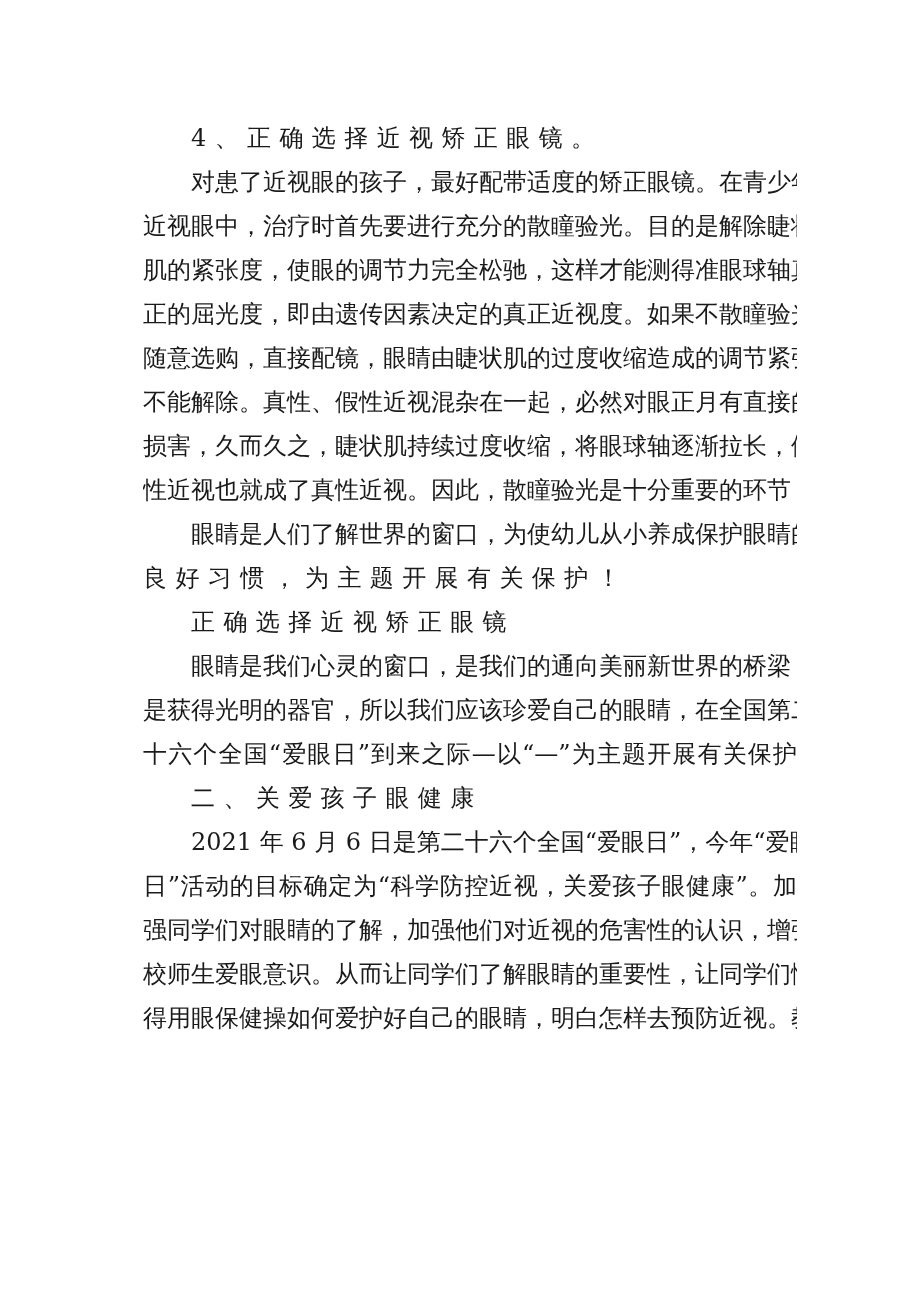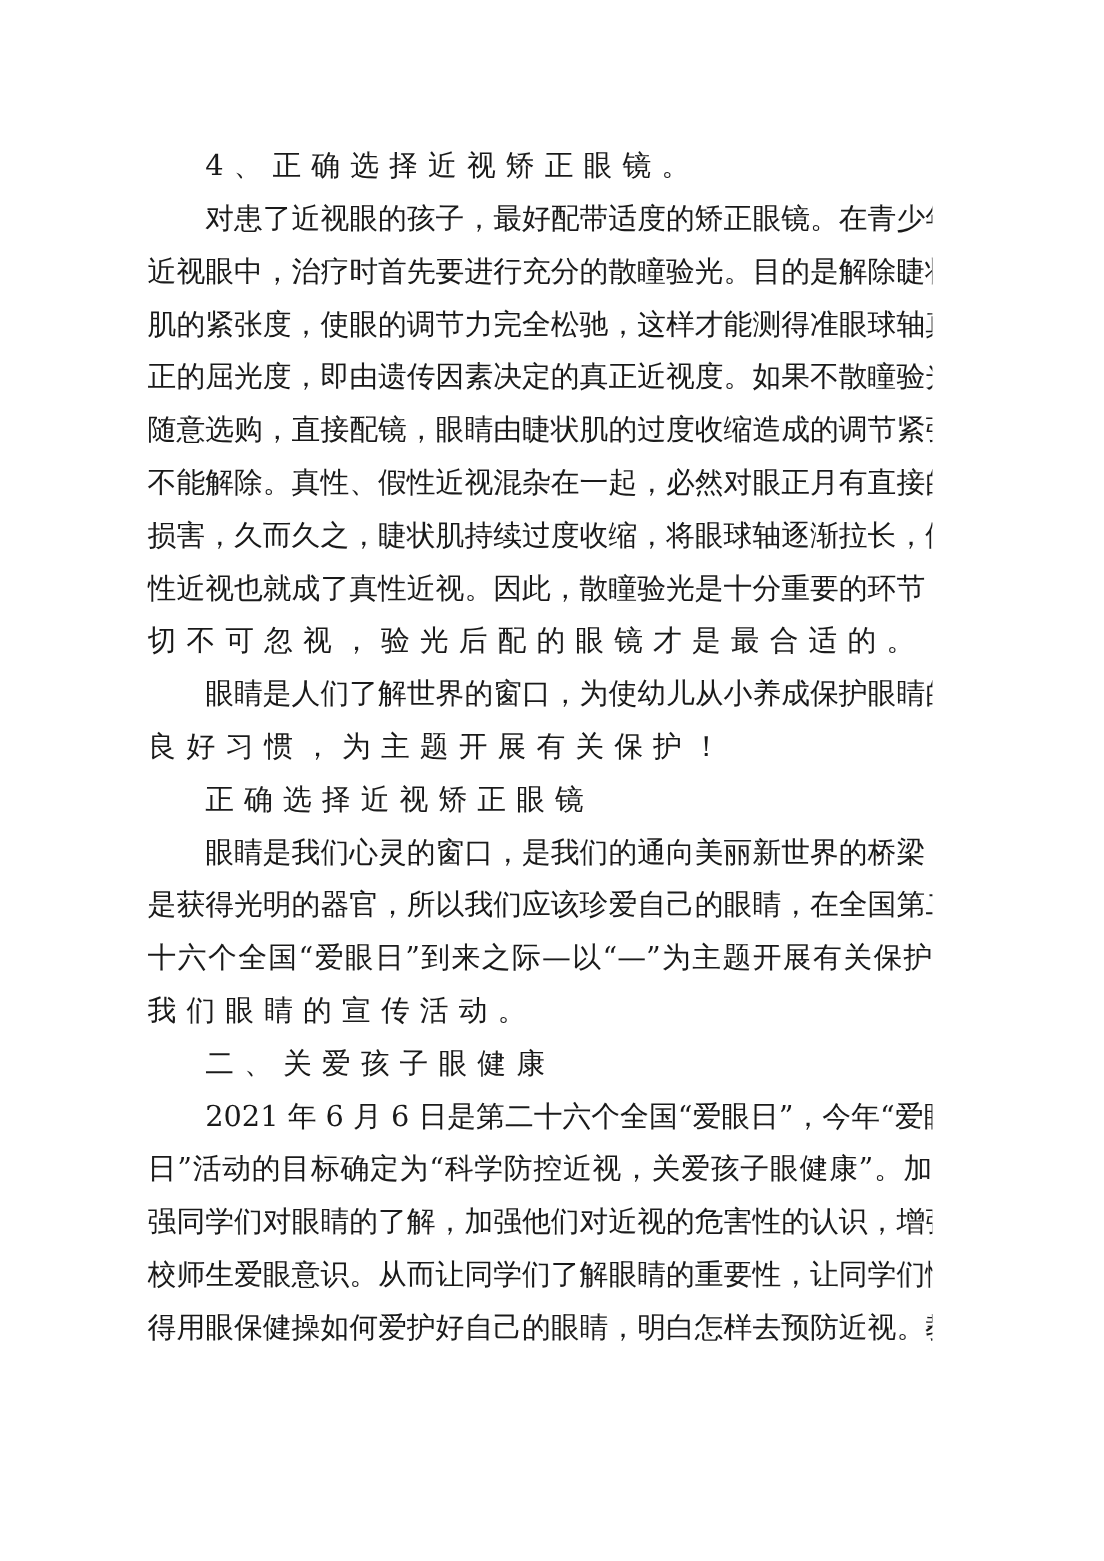--- a/index.html
+++ b/index.html
@@ -1,44 +1,42 @@
 <!DOCTYPE html>
 <html><head>
 <meta charset="utf-8">
 <style>
   html, body { margin: 0; padding: 0; background: #ffffff; }
   body { width: 920px; height: 1301px; position: relative; overflow: hidden;
          font-family: "DejaVu Serif", "Liberation Serif", serif; color: #1a1a1a; }
-  .page { position: absolute; left: 123px; top: 118px; width: 654px; }
+  .page { position: absolute; left: 143px; top: 118px; width: 654px; }
   .line { height: 44px; line-height: 40px; font-size: 24px; white-space: nowrap;
           text-align: justify; text-align-last: justify; overflow: hidden; }
   .line.last { text-align-last: left; letter-spacing: 8.4px; }
   .line.indent { padding-left: 48px; }
   .line.heading { text-align-last: left; letter-spacing: 8.4px; }
 </style>
 </head>
 <body>
 
 <div class="page">
   <div class="line indent heading">4、正确选择近视矫正眼镜。</div>
   <div class="line indent">对患了近视眼的孩子，最好配带适度的矫正眼镜。在青少年</div>
   <div class="line">近视眼中，治疗时首先要进行充分的散瞳验光。目的是解除睫状</div>
   <div class="line">肌的紧张度，使眼的调节力完全松驰，这样才能测得准眼球轴真</div>
   <div class="line">正的屈光度，即由遗传因素决定的真正近视度。如果不散瞳验光，</div>
   <div class="line">随意选购，直接配镜，眼睛由睫状肌的过度收缩造成的调节紧张</div>
   <div class="line">不能解除。真性、假性近视混杂在一起，必然对眼正月有直接的</div>
   <div class="line">损害，久而久之，睫状肌持续过度收缩，将眼球轴逐渐拉长，假</div>
   <div class="line">性近视也就成了真性近视。因此，散瞳验光是十分重要的环节，</div>
-  <div class="line last">切不可忽视，验光后配的眼镜才是最合适的。</div>
   <div class="line indent">眼睛是人们了解世界的窗口，为使幼儿从小养成保护眼睛的</div>
   <div class="line last">良好习惯，为主题开展有关保护！</div>
   <div class="line indent heading">正确选择近视矫正眼镜</div>
   <div class="line indent">眼睛是我们心灵的窗口，是我们的通向美丽新世界的桥梁，</div>
   <div class="line">是获得光明的器官，所以我们应该珍爱自己的眼睛，在全国第二</div>
   <div class="line">十六个全国“爱眼日”到来之际—以“—”为主题开展有关保护</div>
-  <div class="line last">我们眼睛的宣传活动。</div>
   <div class="line indent heading">二、关爱孩子眼健康</div>
   <div class="line indent">2021 年 6 月 6 日是第二十六个全国“爱眼日”，今年“爱眼</div>
   <div class="line">日”活动的目标确定为“科学防控近视，关爱孩子眼健康”。加</div>
   <div class="line">强同学们对眼睛的了解，加强他们对近视的危害性的认识，增强全</div>
   <div class="line">校师生爱眼意识。从而让同学们了解眼睛的重要性，让同学们懂</div>
   <div class="line">得用眼保健操如何爱护好自己的眼睛，明白怎样去预防近视。教</div>
 </div>
 
 </body></html>

